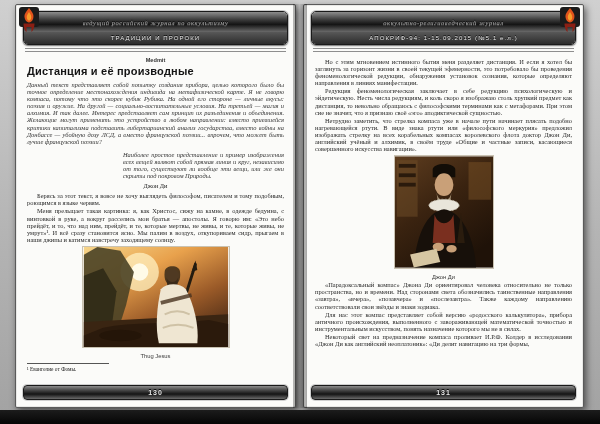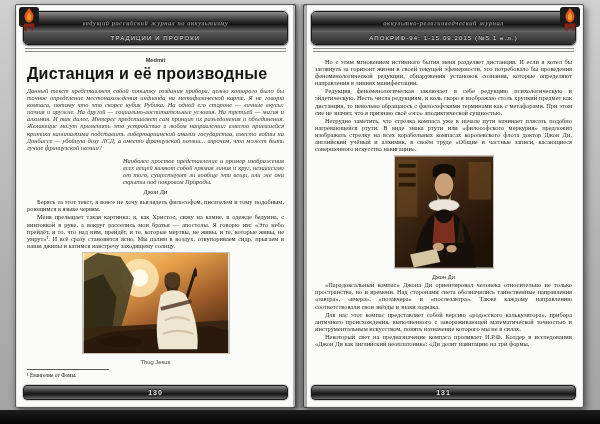--- a/index.html
+++ b/index.html
@@ -39,21 +39,21 @@
               border-top:1px solid #8e8e8e; border-bottom:1px solid #8e8e8e; }
   .logo { position:absolute; top:2px; width:20px; height:27px; z-index:3; }
   .logo.at-left  { left:3px; }
   .logo.at-right { right:3px; }
 
   
   .content { padding:3px 11px 0; color:#2a2a2a; }
   .author { text-align:center; font-family:"Liberation Sans", sans-serif;
             font-size:5.6px; font-weight:bold; color:#333; margin-top:2px; }
   .title { font-family:"Liberation Sans", sans-serif; font-weight:bold;
-           font-size:16px; color:#141414; margin:2px 0 4px; letter-spacing:.2px; }
+           font-size:11px; color:#141414; margin:2px 0 4px; letter-spacing:.2px; }
   p.lead { font-style:italic; font-size:6.4px; line-height:7.1px; text-align:justify; color:#333; }
   p.epigraph { font-style:italic; font-size:6.4px; line-height:7.1px; text-align:justify;
                margin:6px 0 0 96px; color:#333; }
   .epi-author { text-align:center; font-size:6.2px; margin:3px 0 3px; color:#222; }
   p.body { font-size:6.4px; line-height:7.1px; text-align:justify; text-indent:10px; margin-top:1px; }
 
   figure { text-align:center; margin-top:3px; }
   figure svg { display:inline-block; border:1px solid #c9c2b2; }
   figcaption { font-size:5.8px; color:#3a3a3a; margin-top:1px;
                font-family:"Liberation Sans", sans-serif; }

